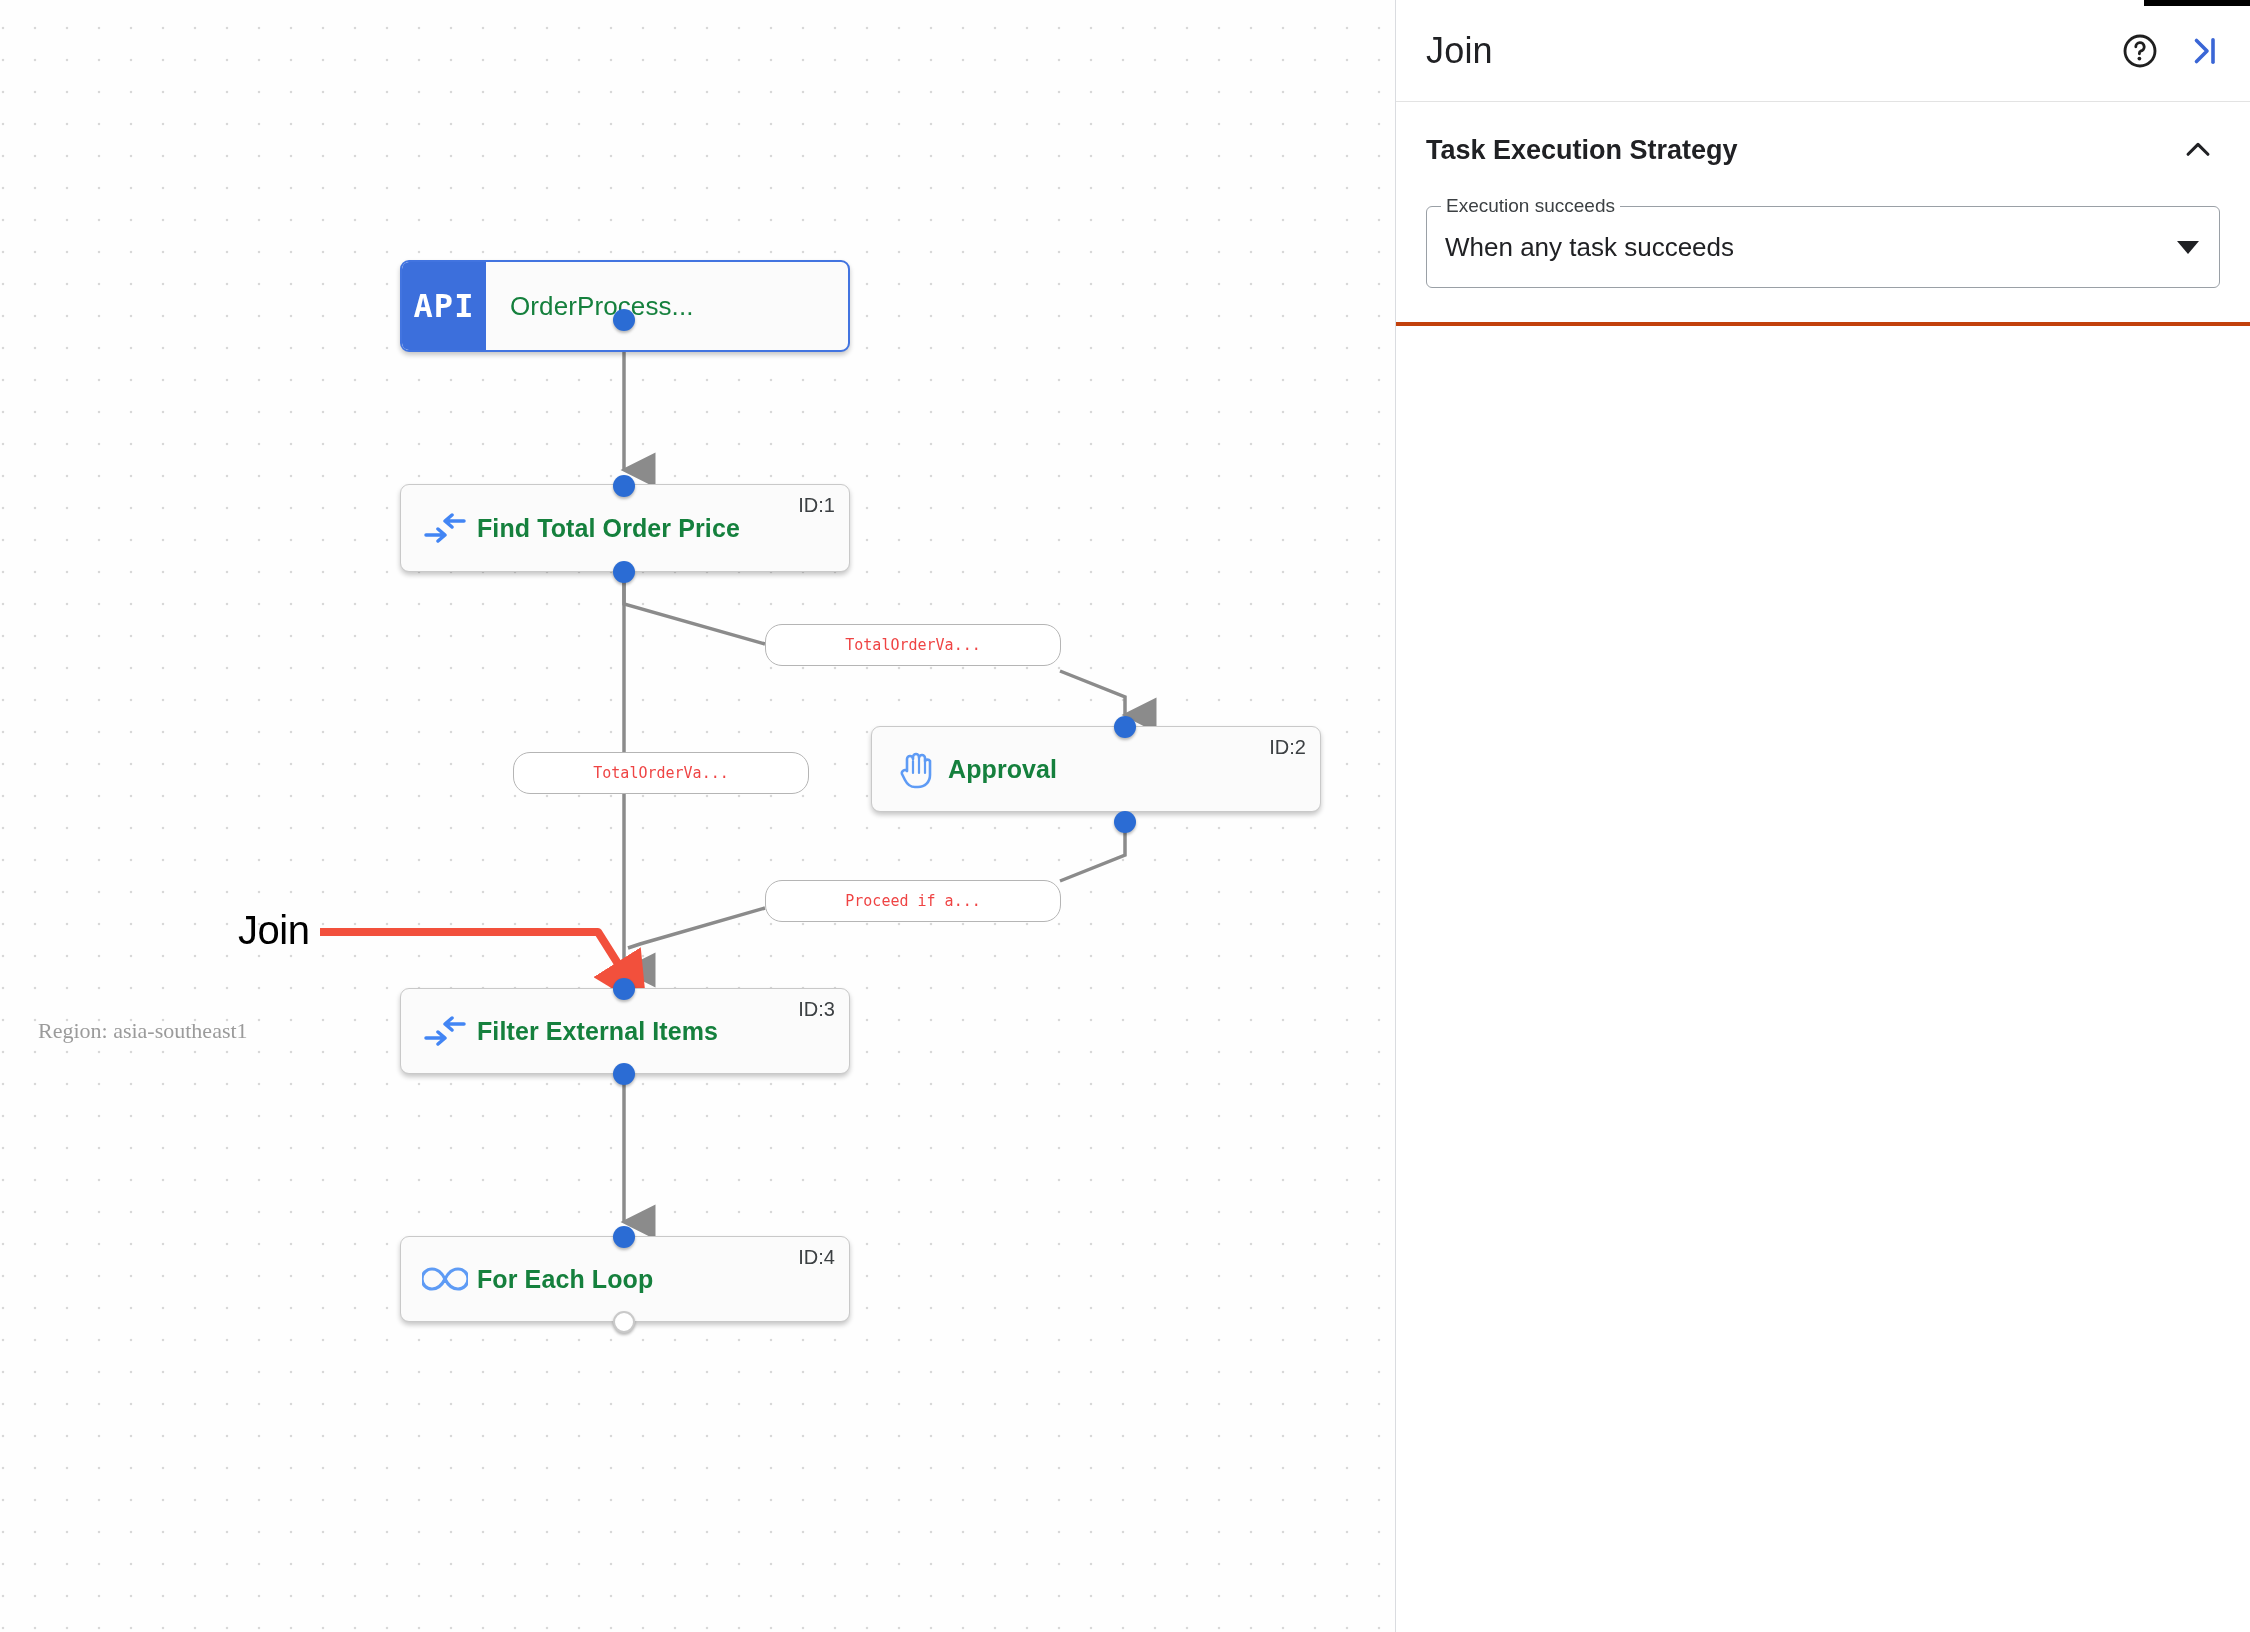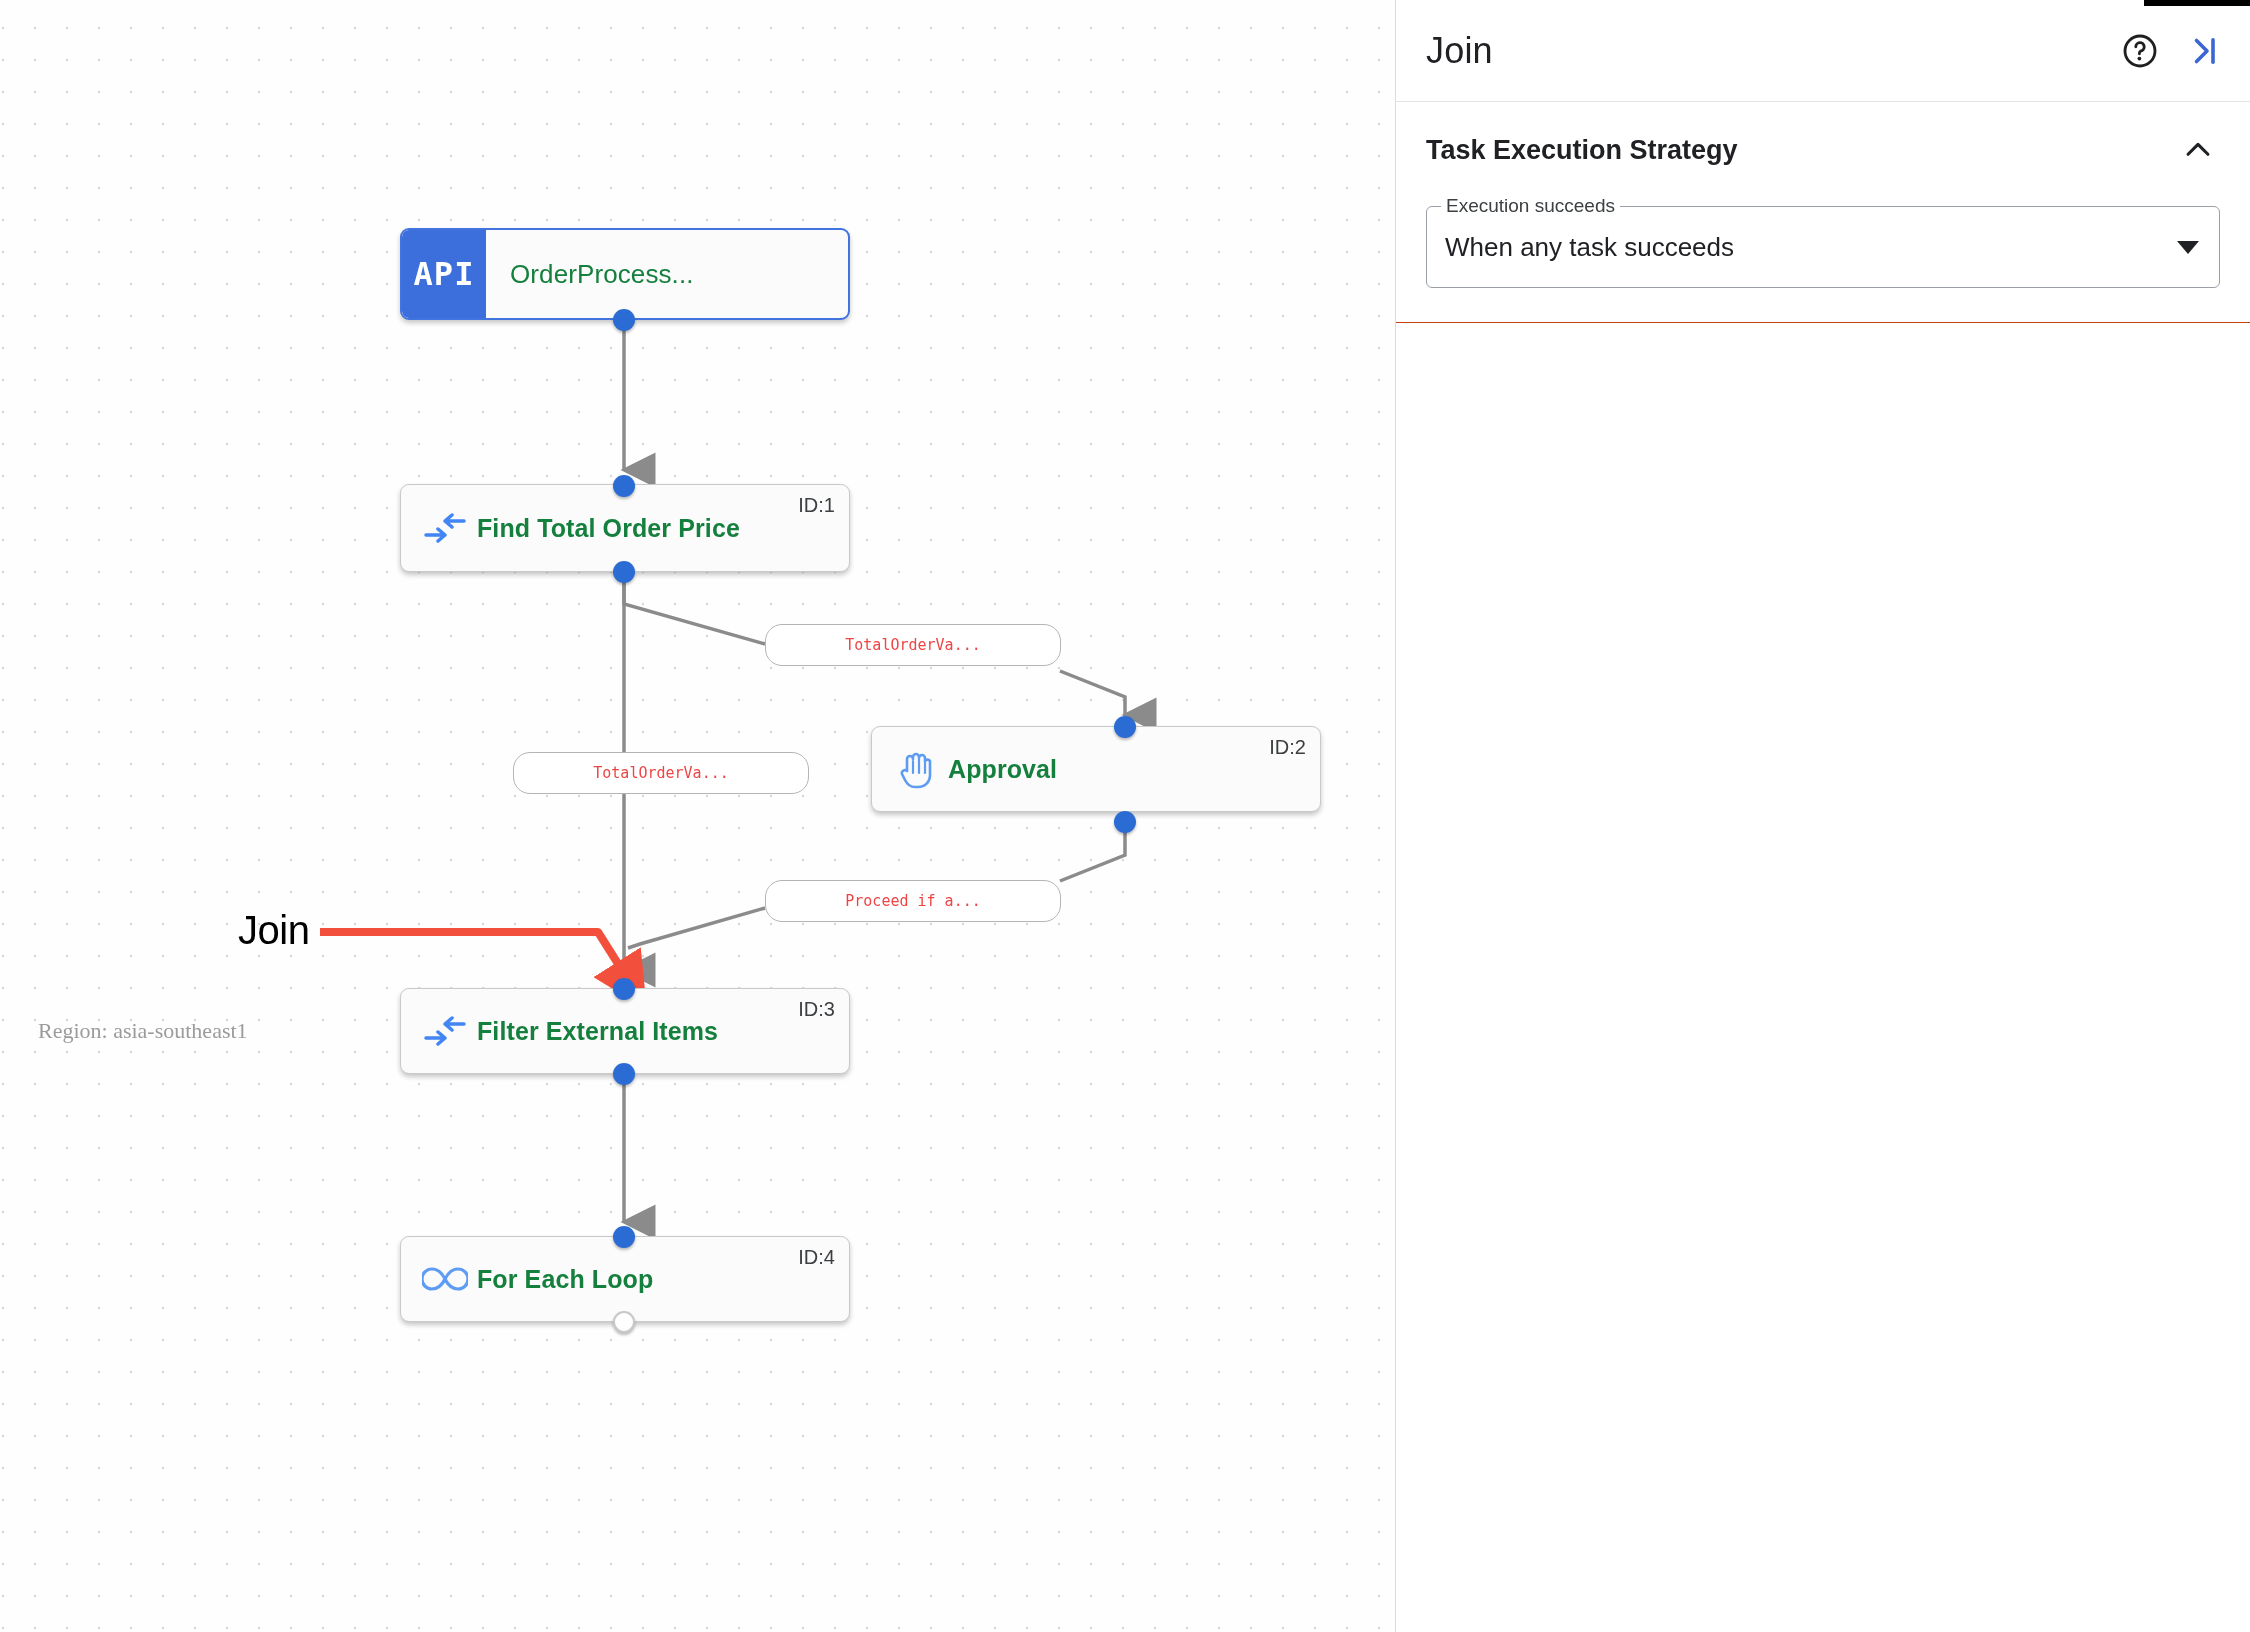--- a/index.html
+++ b/index.html
@@ -41,20 +41,21 @@
     border-radius: 9px;
     box-shadow: 0 3px 5px rgba(0,0,0,0.22);
     display: flex;
     align-items: center;
   }
   .node.trigger {
     border: 2px solid #4274e0;
     background: #fbfbfb;
     padding: 0;
     overflow: hidden;
+    margin-top: 32px;
   }
   .api-badge {
     width: 84px;
     align-self: stretch;
     background: #3c6fdc;
     color: #ffffff;
     display: flex;
     align-items: center;
     justify-content: center;
     font-family: "DejaVu Sans Mono", monospace;
@@ -175,21 +176,21 @@
     letter-spacing: 0.2px;
   }
   .hdr-icon {
     width: 48px; height: 48px;
     display: flex; align-items: center; justify-content: center;
     margin-left: 16px;
     cursor: pointer;
   }
   .panel-section {
     padding: 0 30px;
-    border-bottom: 1px solid #c2410c;
+    border-bottom: 4px solid #c2410c;
     padding-bottom: 34px;
   }
   .section-head {
     display: flex;
     align-items: center;
     height: 96px;
   }
   .section-title {
     flex: 1;
     font-size: 27px;

